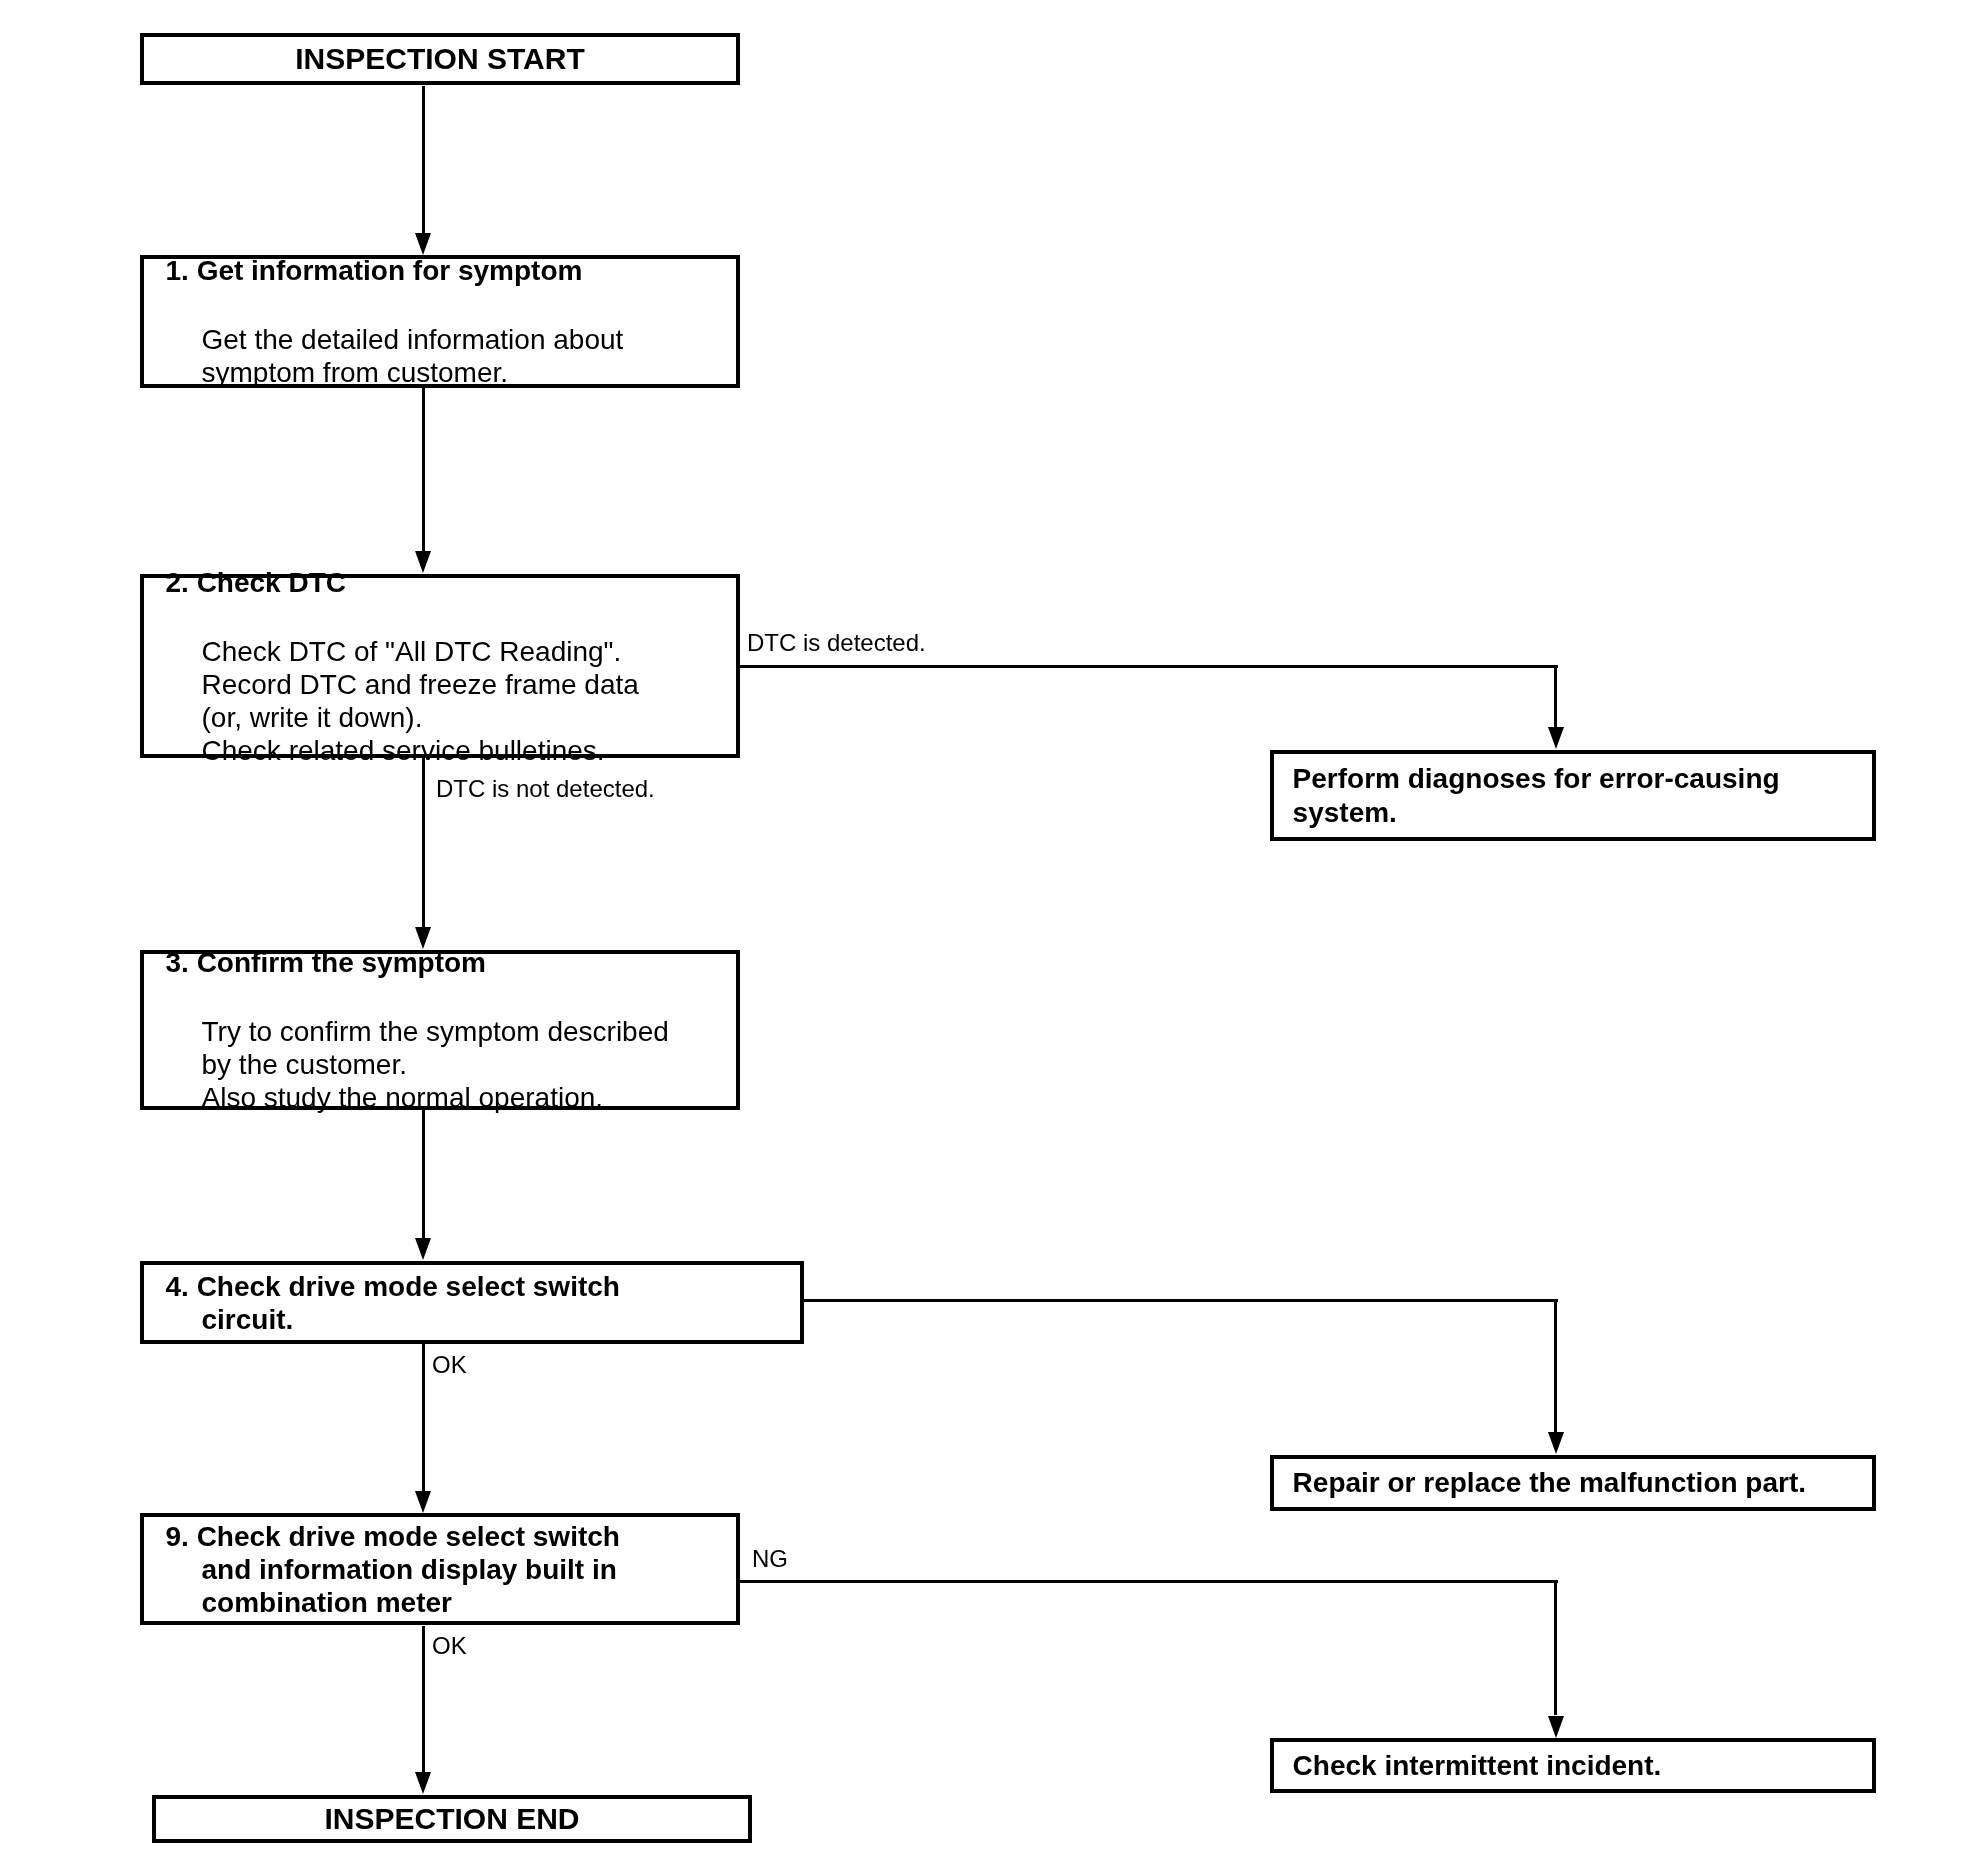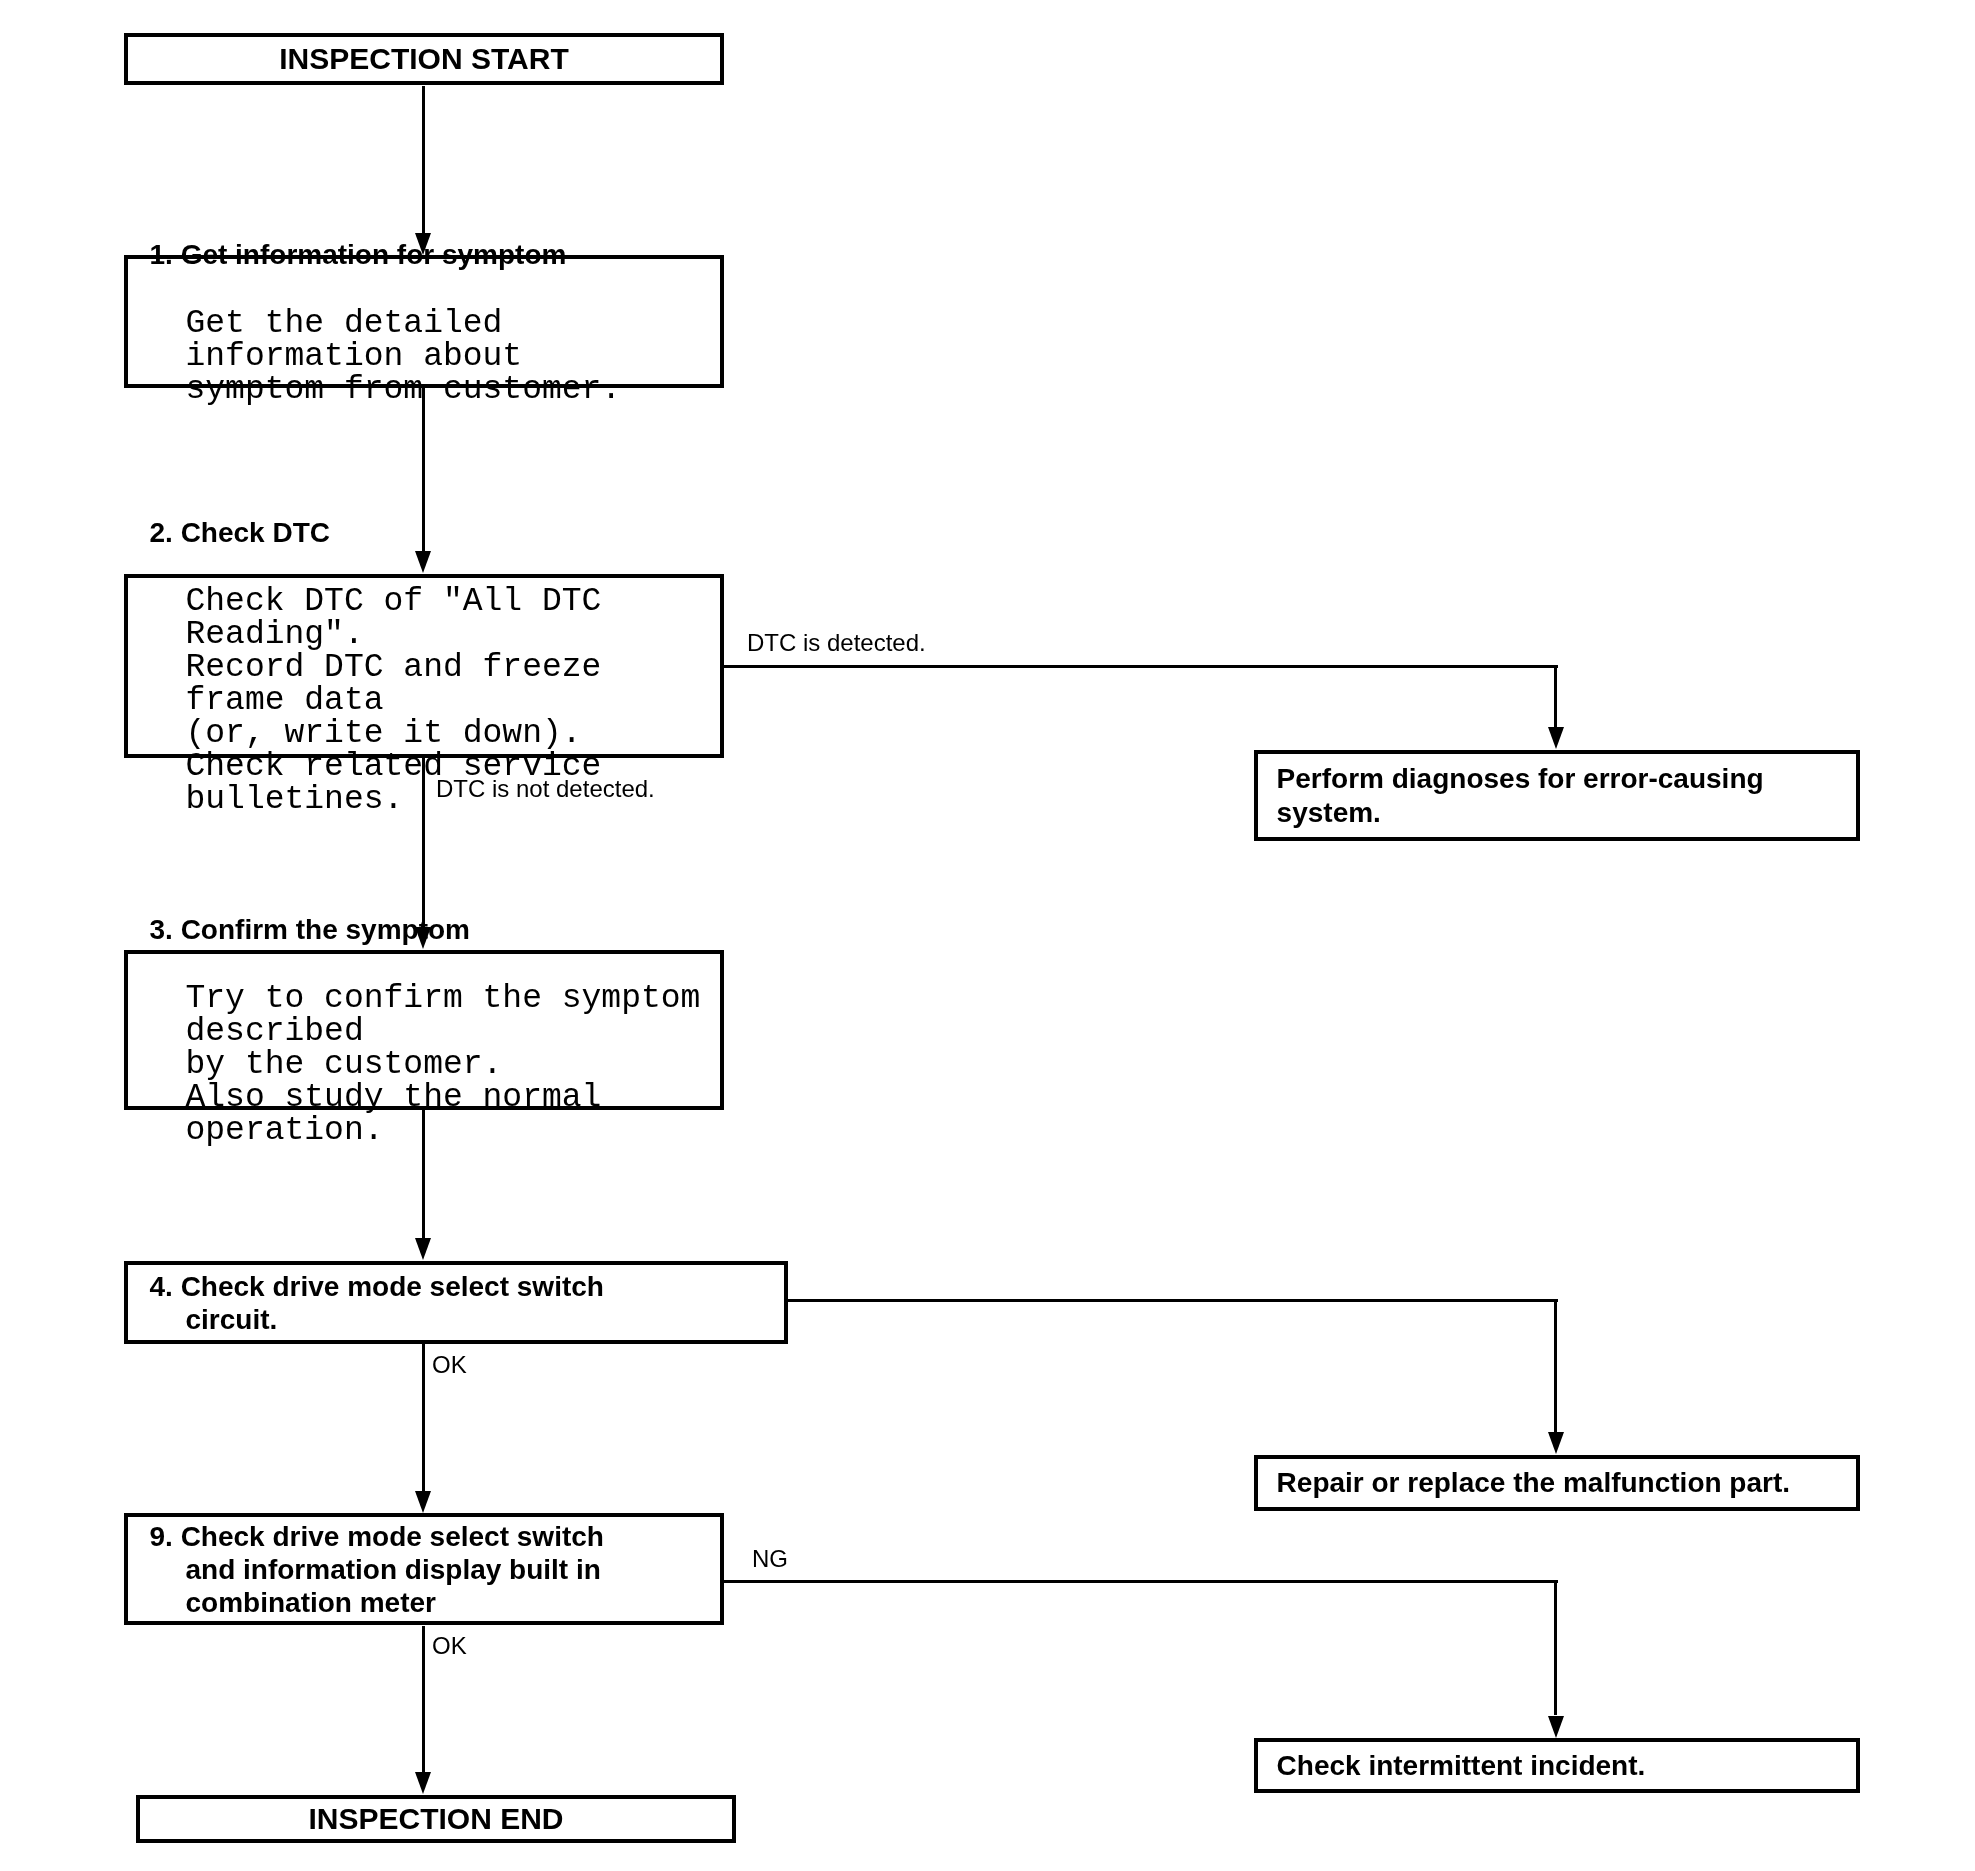--- a/index.html
+++ b/index.html
@@ -8,33 +8,33 @@
     width: 1975px; height: 1871px;
     background: #ffffff; color: #000000;
     font-family: "Liberation Sans", "DejaVu Sans", sans-serif;
   }
   .canvas { position: absolute; left: 0; top: 0; width: 1975px; height: 1871px; background: #ffffff; }
 
   .box {
     position: absolute;
     border: 4.9px solid #000;
     background: #fff;
-    display: flex; flex-direction: column; justify-content: center;
+    display: flex; flex-direction: column; justify-content: center; margin-left: 16px;
   }
   .terminal { align-items: center; }
   .terminal .t { font-weight: bold; font-size: 30px; line-height: 34px; }
 
   .step { padding-left: 21.5px; padding-right: 7.8px; gap: 36px; }
   .step .heading {
     font-weight: bold; font-size: 28px; line-height: 33px;
     white-space: pre-line; padding-left: 36px; text-indent: -36px;
   }
   .step .body {
-    font-size: 33px; line-height: 33px;
-    white-space: pre-line; padding-left: 36px; font-family: Liberation Mono, monospace;
+    font-size: 28px; line-height: 33px;
+    white-space: pre-line; padding-left: 36px;
   }
 
   .action { padding-left: 18.6px; padding-right: 7.8px; }
   .action .t { font-weight: bold; font-size: 28px; line-height: 34px; white-space: pre-line; }
 
   .vline { position: absolute; width: 2.9px; background: #000; }
   .hline { position: absolute; height: 2.9px; background: #000; }
   .arrow {
     position: absolute; width: 0; height: 0;
     border-left: 8.3px solid transparent;

